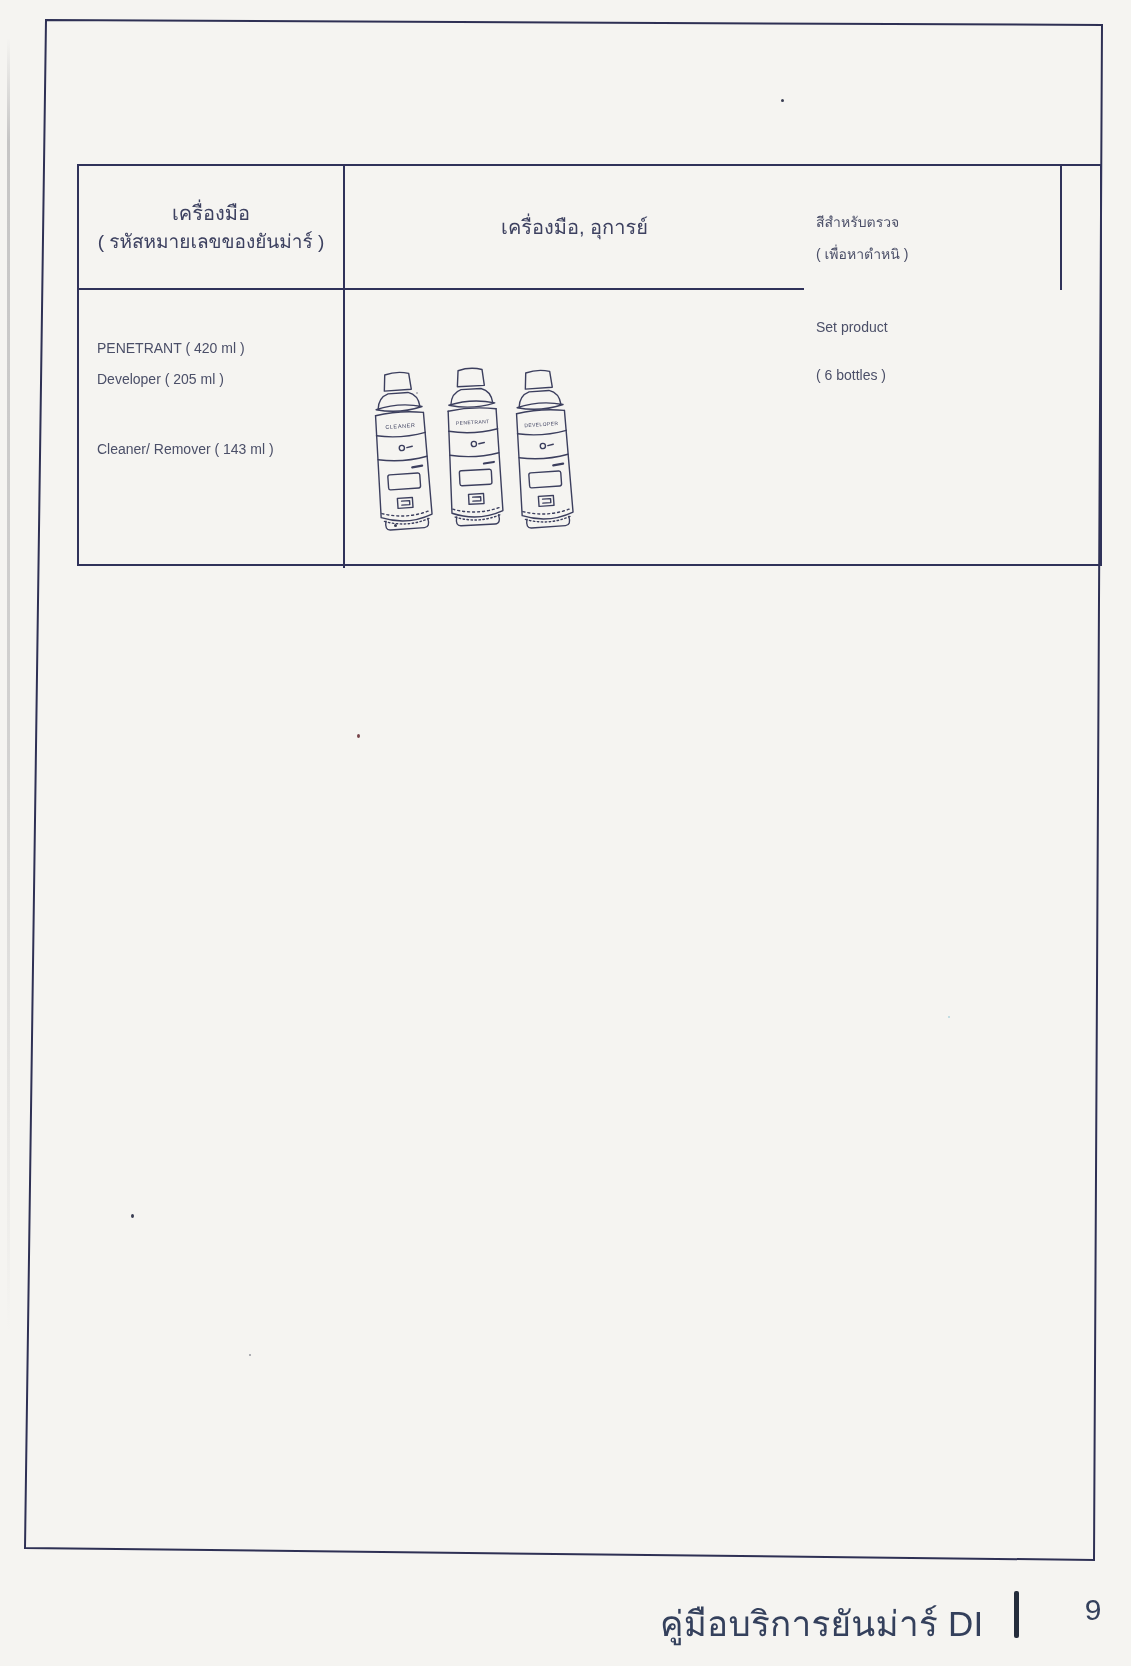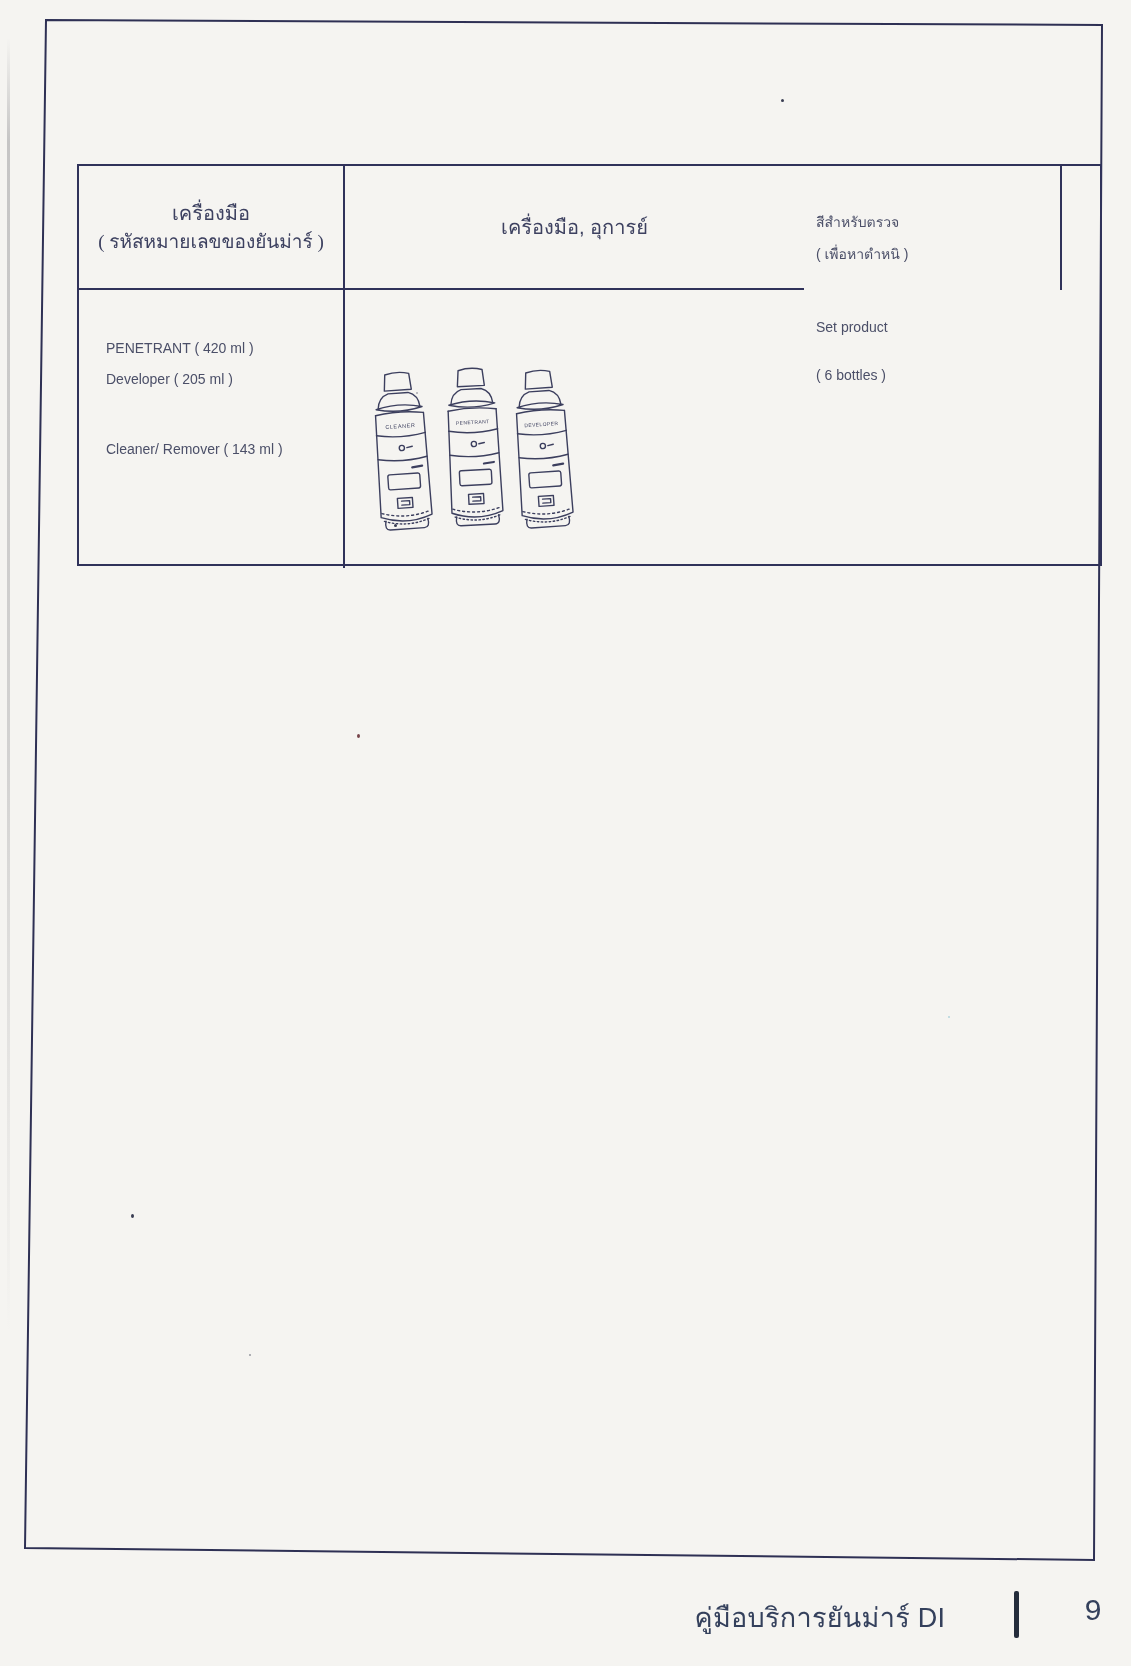--- a/index.html
+++ b/index.html
@@ -39,32 +39,32 @@
     background:transparent;
     box-sizing:border-box;
   }
   .cell{box-sizing:border-box;position:relative;}
   .cell.cr{border-right:2px solid var(--ink);}
   .cell.cb{border-bottom:2px solid var(--ink);}
   .head-cell{
     display:flex;flex-direction:column;align-items:center;justify-content:center;
     gap:9px;color:var(--head);font-size:20px;line-height:1;text-align:center;
   }
-  .head-cell .sub{font-size:19px;font-family:Liberation Serif, serif;}
+  .head-cell .sub{font-size:19px;}
   .line{
     position:absolute;left:0;height:26px;line-height:26px;white-space:nowrap;
     font-size:14px;color:var(--text);
   }
   .tool-cell .line{left:12px;}
-  .note-cell .line{left:27px;}
+  .note-cell .line{left:18px;}
 
   
   .footer-title{
     position:absolute;left:660px;top:1596px;width:320px;
-    text-align:center;font-size:27px;color:var(--footer-ink);
+    text-align:center;font-size:35px;color:var(--footer-ink);
     letter-spacing:.3px;white-space:nowrap;
   }
   .footer-divider{
     position:absolute;left:1014px;top:1591px;width:5px;height:47px;
     background:#242c3b;border-radius:2px;
   }
   .footer-page{
     position:absolute;left:1078px;top:1593px;width:30px;
     font-size:30px;color:var(--footer-ink);text-align:center;font-weight:300;
   }

